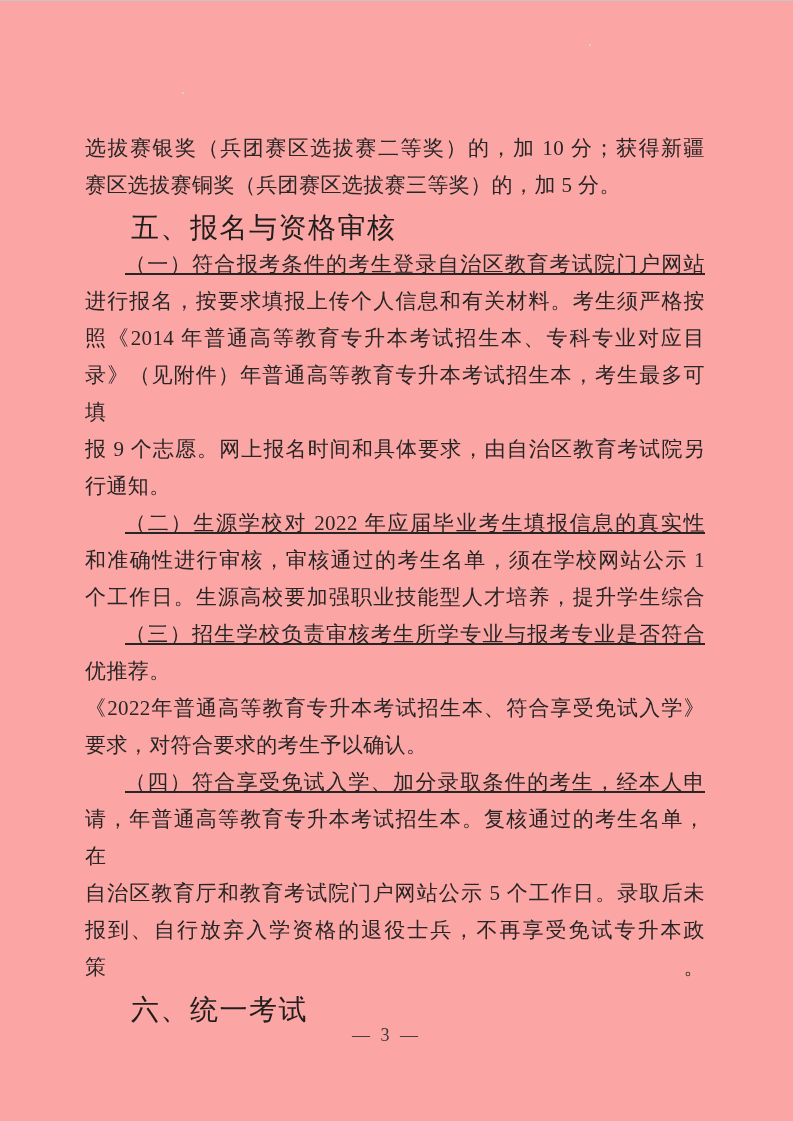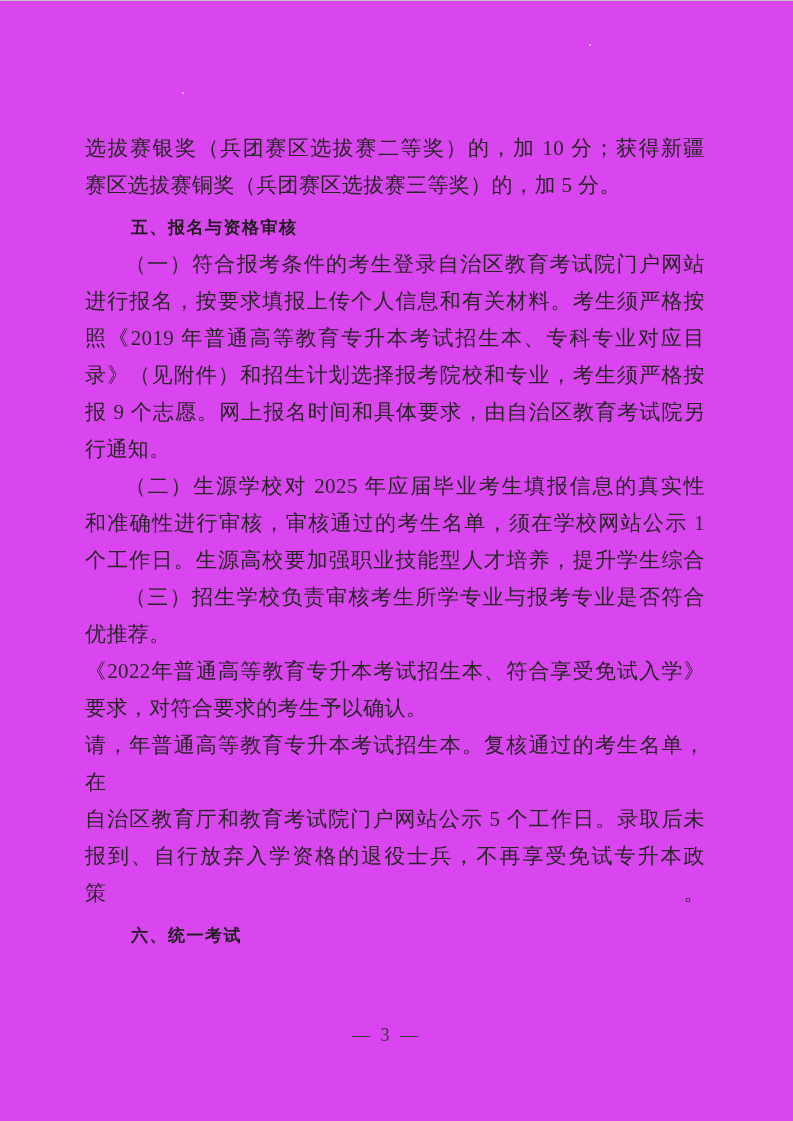--- a/index.html
+++ b/index.html
@@ -4,21 +4,21 @@
 <style>
   html, body {
     margin: 0;
     padding: 0;
     background: #ffffff;
   }
   .page {
     position: relative;
     width: 793px;
     height: 1121px;
-    background: #d946ef;
+    background: #fca5a5;
     overflow: hidden;
   }
   .scan-edge {
     position: absolute;
     top: 0;
     left: 0;
     width: 100%;
     height: 1px;
     background: #c6c6c6;
   }
@@ -43,27 +43,28 @@
   p.line {
     margin: 0;
     padding: 0;
     text-align: justify;
   }
   p.line.j {
     text-align-last: justify;
   }
   p.line.indent {
     text-indent: 40px;
+    text-decoration: underline;
   }
   h2.heading {
     margin: 5px 0 0 0;
     padding: 0;
     font-family: "Liberation Sans", "DejaVu Sans", sans-serif;
-    font-weight: 700;
-    font-size: 17px;
+    font-weight: 400;
+    font-size: 28px;
     line-height: 37px;
     letter-spacing: 1.5px;
     text-indent: 46px;
     color: #1f1e1d;
   }
   .footer {
     position: absolute;
     top: 1025px;
     left: 0;
     width: 100%;
@@ -86,34 +87,35 @@
 
   <main class="content">
 
     <p class="line j">选拔赛银奖（兵团赛区选拔赛二等奖）的，加 10 分；获得新疆</p>
     <p class="line">赛区选拔赛铜奖（兵团赛区选拔赛三等奖）的，加 5 分。</p>
 
     <h2 class="heading">五、报名与资格审核</h2>
 
     <p class="line j indent">（一）符合报考条件的考生登录自治区教育考试院门户网站</p>
     <p class="line j">进行报名，按要求填报上传个人信息和有关材料。考生须严格按</p>
-    <p class="line j">照《2019 年普通高等教育专升本考试招生本、专科专业对应目</p>
-    <p class="line j">录》（见附件）和招生计划选择报考院校和专业，考生须严格按</p>
+    <p class="line j">照《2014 年普通高等教育专升本考试招生本、专科专业对应目</p>
+    <p class="line j">录》（见附件）年普通高等教育专升本考试招生本，考生最多可填</p>
     <p class="line j">报 9 个志愿。网上报名时间和具体要求，由自治区教育考试院另</p>
     <p class="line">行通知。</p>
 
-    <p class="line j indent">（二）生源学校对 2025 年应届毕业考生填报信息的真实性</p>
+    <p class="line j indent">（二）生源学校对 2022 年应届毕业考生填报信息的真实性</p>
     <p class="line j">和准确性进行审核，审核通过的考生名单，须在学校网站公示 1</p>
     <p class="line j">个工作日。生源高校要加强职业技能型人才培养，提升学生综合</p>
     <p class="line j indent">（三）招生学校负责审核考生所学专业与报考专业是否符合</p>
 
     <p class="line">优推荐。</p>
     <p class="line j">《2022年普通高等教育专升本考试招生本、符合享受免试入学》</p>
     <p class="line">要求，对符合要求的考生予以确认。</p>
 
+    <p class="line j indent">（四）符合享受免试入学、加分录取条件的考生，经本人申</p>
     <p class="line j">请，年普通高等教育专升本考试招生本。复核通过的考生名单，在</p>
     <p class="line j">自治区教育厅和教育考试院门户网站公示 5 个工作日。录取后未</p>
     <p class="line j">报到、自行放弃入学资格的退役士兵，不再享受免试专升本政策。</p>
 
     <h2 class="heading">六、统一考试</h2>
 
   </main>
 
   <footer class="footer">
     <span>— 3 —</span>

